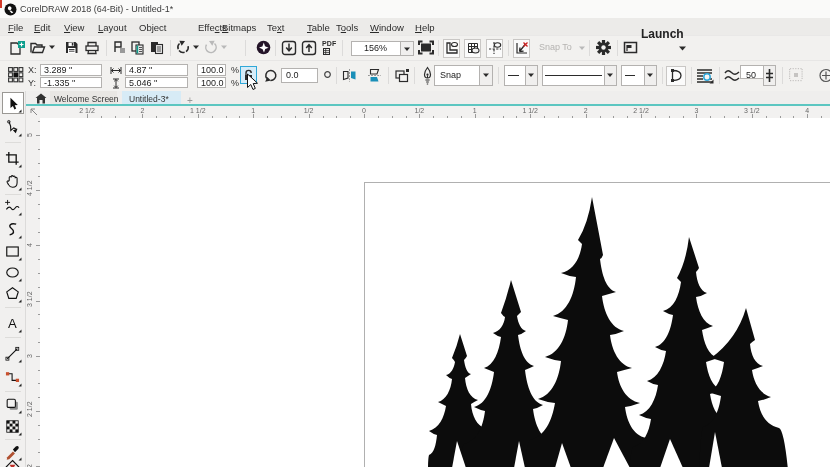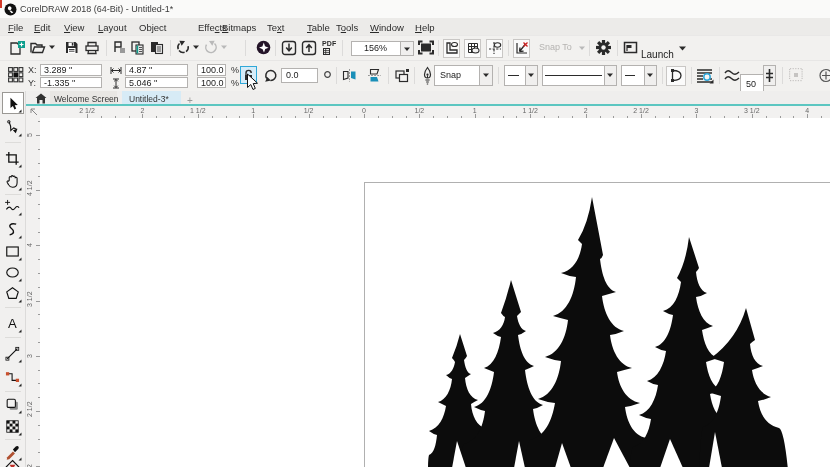--- a/index.html
+++ b/index.html
@@ -187,21 +187,21 @@
         <circle r="5.0" fill="#2b2b2b"></circle>
         <circle r="2.2" fill="#f4f3f2"></circle>
       </g>
     </svg>
 <div class="vsep" style="left:617px;top:40px;height:16px"></div>
 <svg class="abs" style="left:623px;top:40px" width="15" height="15" viewBox="0 0 15 15">
 <rect x="1.5" y="2.5" width="12" height="10" fill="none" stroke="#2b2b2b" stroke-width="1.5"></rect>
 <path d="M4 5 h4.5 v3 h-4.5 Z" fill="#2b2b2b"></path>
 <path d="M4 5 v6" stroke="#2b2b2b" stroke-width="1.2"></path>
 </svg>
-<div class="abs" style="left:641px;top:49px;font-size:10px;font-weight:normal;color:#222">Launch</div>
+<div class="abs" style="left:641px;top:27px;font-size:12px;font-weight:bold;color:#222">Launch</div>
 <svg class="abs" style="left:678px;top:45px" width="9" height="7" viewBox="0 0 9 7">
       <path d="M1 1.5 L4.5 5.5 L8 1.5 Z" fill="#2b2b2b"></path>
     </svg>
 
   <div class="abs" id="propbar"></div>
   <svg class="abs" style="left:8px;top:67px" width="16" height="16" viewBox="0 0 16 16">
       <rect x="0.6000000000000001" y="0.6000000000000001" width="3.8" height="3.8" fill="none" stroke="#333" stroke-width="1.1"></rect>
       <rect x="5.800000000000001" y="0.6000000000000001" width="3.8" height="3.8" fill="none" stroke="#333" stroke-width="1.1"></rect>
       <rect x="11.0" y="0.6000000000000001" width="3.8" height="3.8" fill="none" stroke="#333" stroke-width="1.1"></rect>
       <rect x="0.6000000000000001" y="5.800000000000001" width="3.8" height="3.8" fill="none" stroke="#333" stroke-width="1.1"></rect>
@@ -298,21 +298,21 @@
 <div class="vsep" style="left:691px;top:67px;height:17px"></div>
 <svg class="abs" style="left:696px;top:68px" width="18" height="16" viewBox="0 0 18 16">
 <path d="M1 2 H16 M1 5 H16 M1 8 H7 M1 11 H7 M10 11 H16 M1 14 H16" stroke="#2b2b2b" stroke-width="1.4"></path>
 <circle cx="11" cy="9" r="3.2" fill="#f4f3f2" stroke="#2fa6d8" stroke-width="1.5"></circle>
 <path d="M13.5 15.5 L17.5 15.5 L17.5 11.5 Z" fill="#2b2b2b"></path>
 </svg>
 <div class="vsep" style="left:719px;top:67px;height:17px"></div>
 <svg class="abs" style="left:724px;top:68px" width="16" height="15" viewBox="0 0 16 15">
 <path d="M1 5 C3 2 5 2 7.5 4.5 C10 7 12 7 15 4 M1 11 C3 8 5 8 7.5 10.5 C10 13 12 13 15 10" fill="none" stroke="#2b2b2b" stroke-width="1.4"></path>
 </svg>
-<div class="tbox" style="left:740px;top:74px;width:24px;height:26px;line-height:19px;padding-left:5px">50</div>
+<div class="tbox" style="left:740px;top:65px;width:24px;height:14px;line-height:19px;padding-left:5px">50</div>
 <div class="combo-btn" style="left:763px;top:65px;width:13px;height:21px"></div>
 <svg class="abs" style="left:765px;top:67px" width="9" height="17" viewBox="0 0 9 17">
 <path d="M4.5 2 V15" stroke="#2b2b2b" stroke-width="1.6"></path>
 <path d="M1 6.5 H8 M1 10.5 H8" stroke="#2b2b2b" stroke-width="1.6"></path>
 </svg>
 <div class="vsep" style="left:782px;top:67px;height:17px"></div>
 <svg class="abs" style="left:789px;top:68px" width="14" height="14" viewBox="0 0 14 14">
       <rect x="1.0" y="0" width="1.2" height="1.2" fill="#c6c4c2"></rect>
       <rect x="1.0" y="12" width="1.2" height="1.2" fill="#c6c4c2"></rect>
       <rect x="0" y="1.0" width="1.2" height="1.2" fill="#c6c4c2"></rect>

